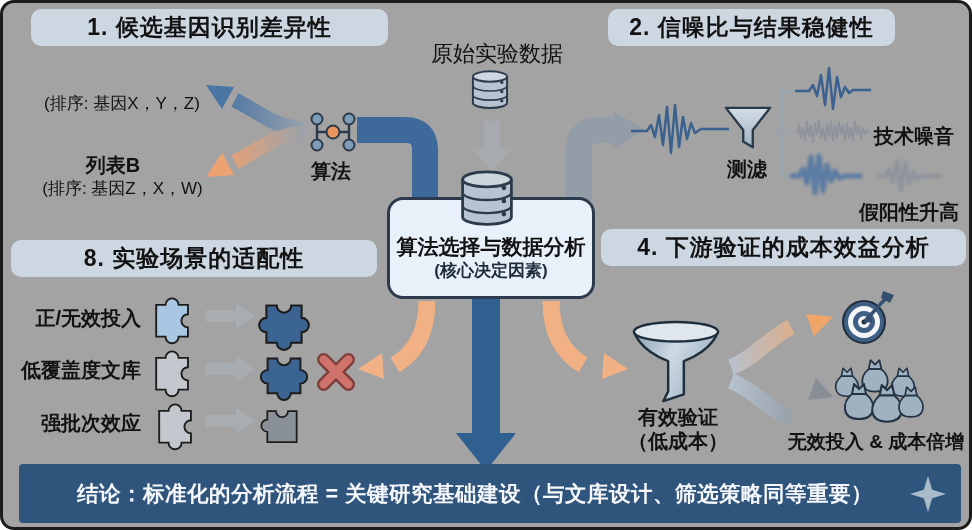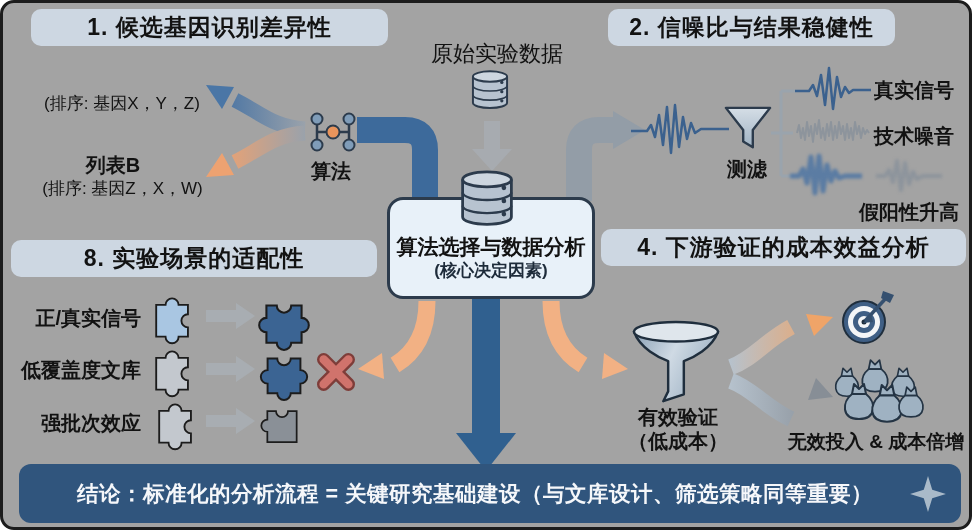--- a/index.html
+++ b/index.html
@@ -13,21 +13,21 @@
   .b20{font-size:20px;font-weight:bold;}
   .b22{font-size:22px;font-weight:normal;}
   .n17{font-size:17px;font-weight:normal;}
   .centerbox{position:absolute;left:384px;top:194px;width:208px;height:102px;
              background:#e8f1f9;border:3px solid #2c3b4c;border-radius:16px;box-sizing:border-box;
              display:flex;flex-direction:column;justify-content:flex-end;align-items:center;
              padding-bottom:14px;z-index:2;}
   .centerbox .t1{font-size:21px;font-weight:bold;color:#121212;line-height:27px;}
   .centerbox .t2{font-size:17px;font-weight:600;color:#1d2b3a;line-height:22px;}
   .conclusion{position:absolute;left:16px;top:461px;width:942px;height:59px;background:#30557d;
-              border-radius:12px;z-index:3;display:flex;align-items:center;justify-content:center;}
+              border-radius:4px;z-index:3;display:flex;align-items:center;justify-content:center;}
   .conclusion .ct{color:#f5f7fa;font-size:21.5px;font-weight:bold;letter-spacing:0.5px;padding-right:30px;}
   svg{position:absolute;overflow:visible;}
   .blur{filter:blur(1.8px);}
 </style>
 </head>
 <body>
 
 <div class="stage">
 
   <svg class="abs" style="left:0;top:0;z-index:1;" width="972" height="530" viewBox="0 0 972 530">
@@ -167,36 +167,35 @@
           <stop offset="1" stop-color="#9fb2c3"></stop>
       </linearGradient>
     </defs>
     <path d="M3,3 H49 L31,26 V44 L21,38 V26 Z" fill="url(#gfs)" stroke="#2c3b4c" stroke-width="2.5" stroke-linejoin="round"></path>
   </svg>
   <div class="lbl b20" style="left:712px;top:153px;width:64px;z-index:4;">测滤</div>
 
   <svg style="left:790px;top:60px;z-index:3;" width="80" height="52" viewBox="0 0 80 52">
     <path d="M2,28 H16 L20,22 24,33 28,12 32,42 36,5 40,46 44,14 48,34 52,24 56,30 60,27 H78" fill="none" stroke="#3b618e" stroke-width="2.5" stroke-linejoin="round"></path>
   </svg>
-  <div class="lbl b20" style="left:866px;top:74px;width:90px;z-index:4;">真实信号</div>
 
   <svg style="left:792px;top:110px;z-index:3;" width="76" height="40" viewBox="0 0 76 40">
     <polyline points="2,20 4,12 6,25 8,15 10,27 12,9 14,23 16,13 18,29 20,11 22,21 24,7 26,25 28,15 30,27 32,11 34,23 36,9 38,27 40,13 42,25 44,9 46,21 48,13 50,27 52,11 54,25 56,15 58,27 60,9 62,21 64,13 66,25 68,15 70,21 72,17 74,20" fill="none" stroke="#8d949c" stroke-width="2" stroke-linejoin="round"></polyline>
   </svg>
   <div class="lbl b20" style="left:866px;top:120px;width:90px;z-index:4;">技术噪音</div>
 
   <svg class="blur" style="left:784px;top:146px;z-index:3;" width="78" height="54" viewBox="0 0 78 54">
     <path d="M3,27 H12 L16,20 20,34 24,8 28,44 32,7 36,42 40,16 44,32 48,22 52,29 58,27 H75" fill="none" stroke="#5b7ca3" stroke-width="5" stroke-linejoin="round"></path>
   </svg>
   <svg class="blur" style="left:870px;top:150px;z-index:3;" width="72" height="46" viewBox="0 0 72 46">
     <path d="M3,23 H12 L16,17 20,29 24,8 28,37 32,10 36,31 40,19 44,26 50,23 H69" fill="none" stroke="#8d949c" stroke-width="4" stroke-linejoin="round"></path>
   </svg>
   <div class="lbl b20" style="left:848px;top:196px;width:116px;z-index:4;">假阳性升高</div>
 
-  <div class="lbl b20" style="left:8px;top:302px;width:130px;text-align:right;z-index:4;">正/真实信号</div>
+  <div class="lbl b20" style="left:8px;top:302px;width:130px;text-align:right;z-index:4;">正/无效投入</div>
   <div class="lbl b20" style="left:8px;top:407px;width:130px;text-align:right;z-index:4;">强批次效应</div>
   <div class="lbl b20" style="left:8px;top:354px;width:130px;text-align:right;z-index:4;">低覆盖度文库</div>
 
   <svg style="left:143px;top:287px;z-index:3;" width="54" height="56" viewBox="0 0 56 60">
     <path d="M10,16 h10 a7,7 0 1 1 14,0 h10 v10 a7,7 0 1 0 0,14 v10 h-10 a7,7 0 1 1 -14,0 h-10 z" fill="#a9c6e2" stroke="#1c1c1c" stroke-width="2"></path>
   </svg>
   <svg style="left:143px;top:340px;z-index:3;" width="54" height="56" viewBox="0 0 56 60">
     <path d="M10,16 h10 a7,7 0 1 1 14,0 h10 v10 a7,7 0 1 0 0,14 v10 h-10 a7,7 0 1 1 -14,0 h-10 z" fill="#c3c8ce" stroke="#1c1c1c" stroke-width="2"></path>
   </svg>
   <svg style="left:146px;top:393px;z-index:3;" width="54" height="56" viewBox="0 0 56 60">

